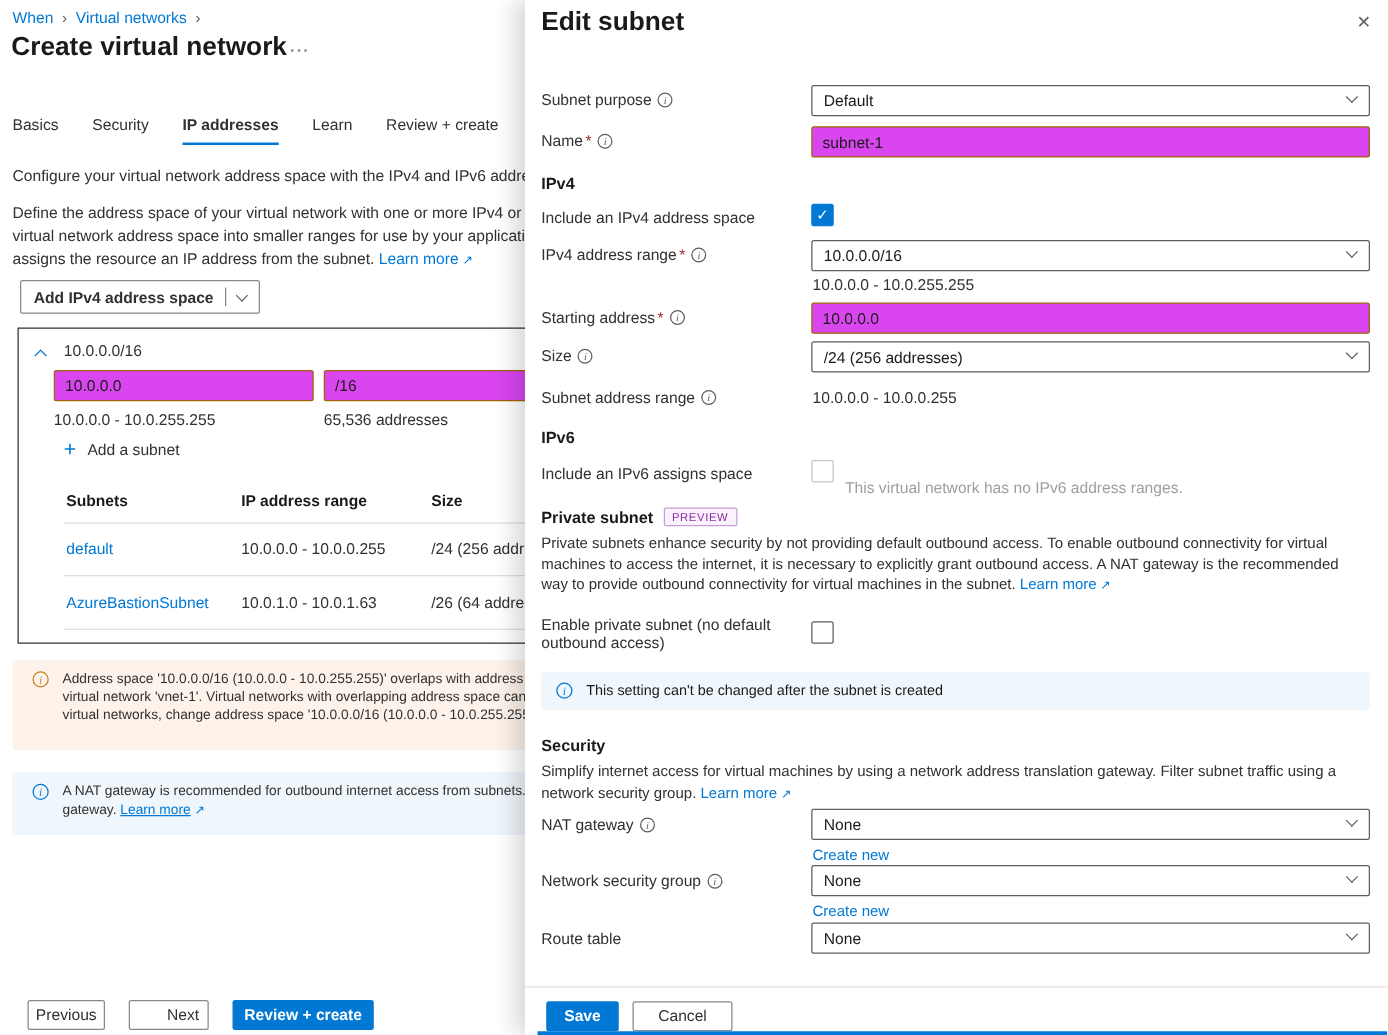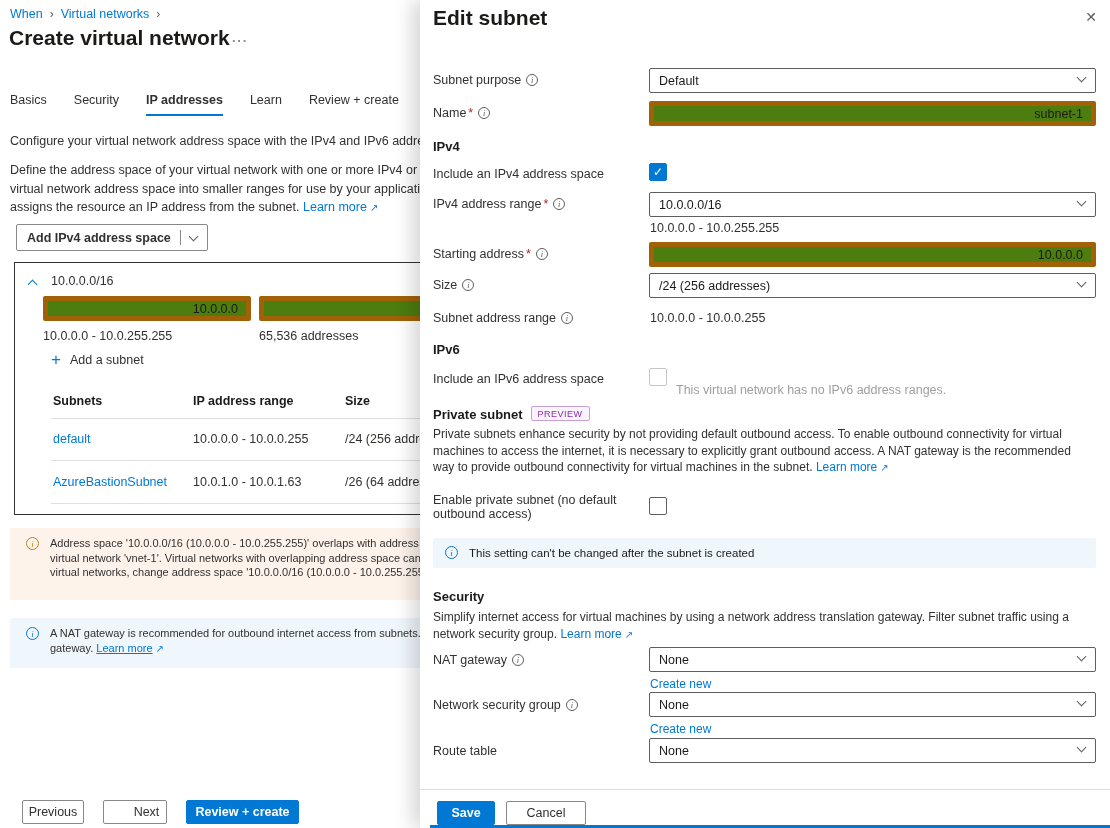--- a/index.html
+++ b/index.html
@@ -29,22 +29,22 @@
              border:1px solid #8a8886; border-radius:2px; background:#fff; padding:0 10px; cursor:pointer; }
   .add-btn .lbl { font-size:12.5px; font-weight:600; color:#323130; }
   .add-btn .vdiv { width:1px; height:15px; background:#8a8886; margin:0 9px; }
   .chev { width:7px; height:7px; border-right:1.5px solid #605e5c; border-bottom:1.5px solid #605e5c;
           transform:rotate(45deg); display:inline-block; margin-top:-3px; }
   .chev.up { border-color:#0078d4; transform:rotate(-135deg); margin-top:4px; }
 
   .space-box { position:absolute; left:14px; top:262px; width:1088px; height:253px; border:1px solid #323130; background:#fff; }
   .sb-chev { position:absolute; left:14px; top:14px; cursor:pointer; }
   .sb-cidr { position:absolute; left:36px; top:11px; font-size:12.5px; }
-  .inp { border:5px solid #a16207; border-radius:2px; height:25px; padding:0 8px; font-size:12.5px;
-         color:#1b1a19; font-family:"Liberation Sans", sans-serif; background:#4d7c0f;text-align:right; }
+  .inp { border:1px solid #a16207; border-radius:2px; height:25px; padding:0 8px; font-size:12.5px;
+         color:#1b1a19; font-family:"Liberation Sans", sans-serif; background:#d946ef; }
   .sb-ip { position:absolute; left:28px; top:33px; width:208px; }
   .sb-mask { position:absolute; left:244px; top:33px; width:500px; }
   .sb-range { position:absolute; left:28px; top:66px; font-size:12.5px; }
   .sb-count { position:absolute; left:244px; top:66px; font-size:12.5px; }
   .sb-addsubnet { position:absolute; left:36px; top:88px; display:flex; align-items:center; gap:9px; cursor:pointer; }
   .plus { color:#0078d4; font-size:17px; font-weight:400; line-height:17px; }
   .sb-addsubnet .txt { font-size:12.5px; color:#323130; }
   .tbl-h { position:absolute; top:131px; font-size:12.5px; font-weight:600; color:#1b1a19; }
   .c1 { left:38px; } .c2 { left:178px; } .c3 { left:330px; }
   .tbl-div { position:absolute; left:36px; width:1040px; border-top:1px solid #e1dfdd; }
@@ -212,21 +212,21 @@
     <div class="sel" style="top:273px;">
         <span>/24 (256 addresses)</span>
         <span class="chev"></span>
       </div>
 
     <div class="f-label" style="top:311px;"><span>Subnet address range</span><span class="info-i">i</span></div>
     <div class="helper" style="top:311px;">10.0.0.0 - 10.0.0.255</div>
 
     <div class="sect" style="top:342px;">IPv6</div>
 
-    <div class="f-label" style="top:372px;">Include an IPv6 address space</div>
+    <div class="f-label" style="top:372px;">Include an IPv6 assigns space</div>
     <div class="cb disabled" style="top:368px;"></div>
     <div class="gray-note" style="top:383px;">This virtual network has no IPv6 address ranges.</div>
 
     <div class="sect" style="top:406px;"><span>Private subnet</span><span class="badge">PREVIEW</span></div>
     <div class="p-desc" style="top:426px;"><span>Private subnets enhance security by not providing default outbound access. To enable outbound connectivity for virtual machines to access the internet, it is necessary to explicitly grant outbound access. A NAT gateway is the recommended way to provide outbound connectivity for virtual machines in the subnet.  </span><span class="lnk">Learn more</span><span class="ext">↗</span></div>
 
     <div class="f-label" style="top:493px; width:200px;">Enable private subnet (no default outbound access)</div>
     <div class="cb" style="top:497px;"></div>
 
     <div class="mini-note">

